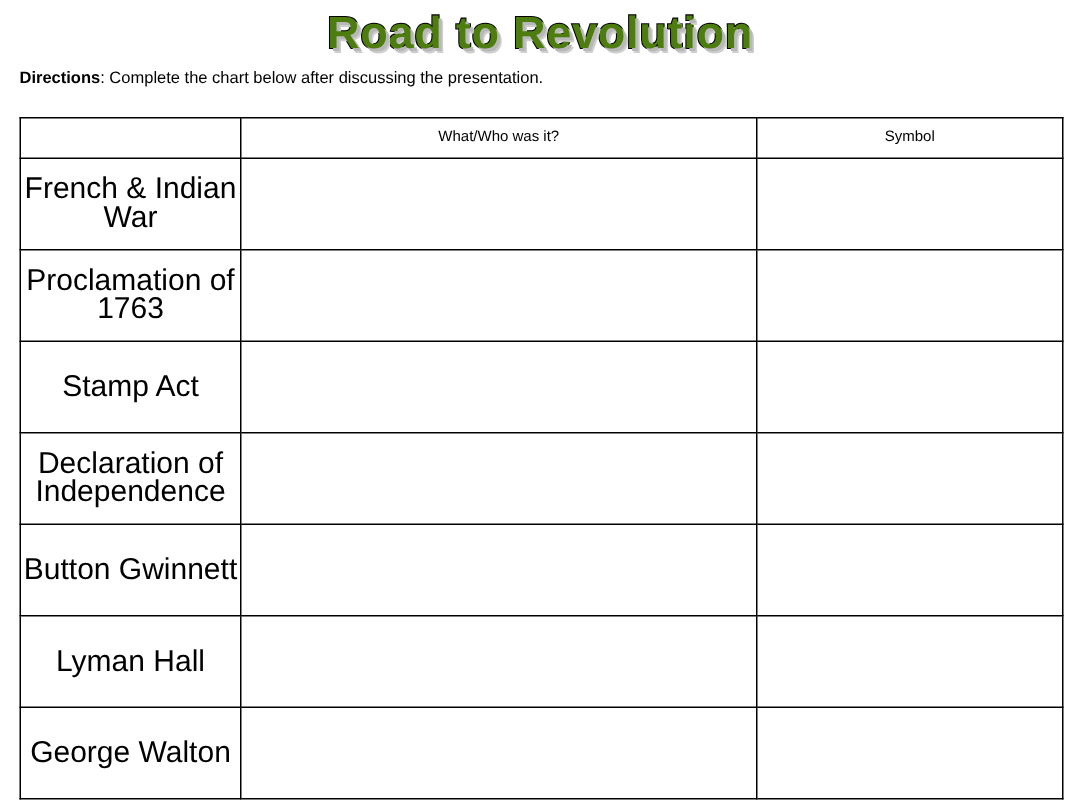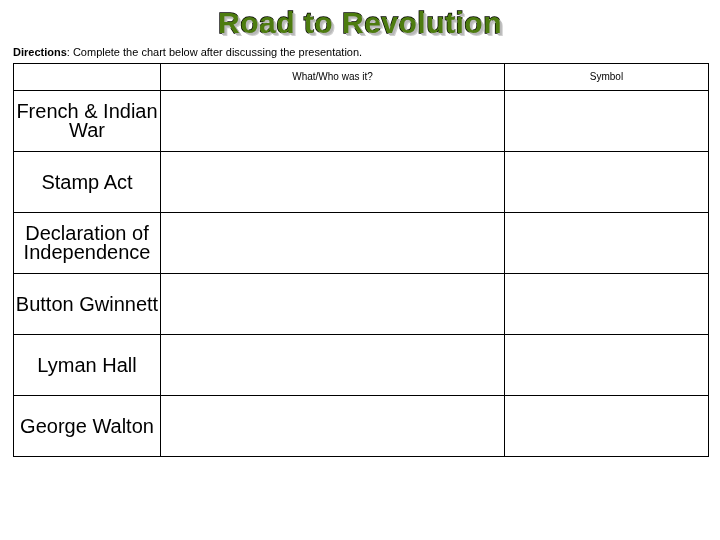--- a/index.html
+++ b/index.html
@@ -52,21 +52,21 @@
   }
   .directions .lead {
     font-weight: bold;
     margin-top: 29px;
   }
 
   
   .chart {
     position: absolute;
     left: 13px;
-    top: 63px;
+    top: 78px;
     width: 695px;
     border-collapse: collapse;
     table-layout: fixed;
   }
   .chart td, .chart th {
     border: 1.5px solid #000000;
     padding: 0;
     vertical-align: middle;
     text-align: center;
     font-weight: normal;
@@ -120,20 +120,25 @@
       <td>Symbol</td>
     </tr>
   </thead>
   <tbody>
     <tr>
       <td class="term-cell">French &amp; Indian War</td>
       <td class="answer-cell"></td>
       <td class="symbol-cell"></td>
     </tr>
     <tr>
+      <td class="term-cell">Proclamation of 1763</td>
+      <td class="answer-cell"></td>
+      <td class="symbol-cell"></td>
+    </tr>
+    <tr>
       <td class="term-cell">Stamp Act</td>
       <td class="answer-cell"></td>
       <td class="symbol-cell"></td>
     </tr>
     <tr>
       <td class="term-cell">Declaration of Independence</td>
       <td class="answer-cell"></td>
       <td class="symbol-cell"></td>
     </tr>
     <tr>

